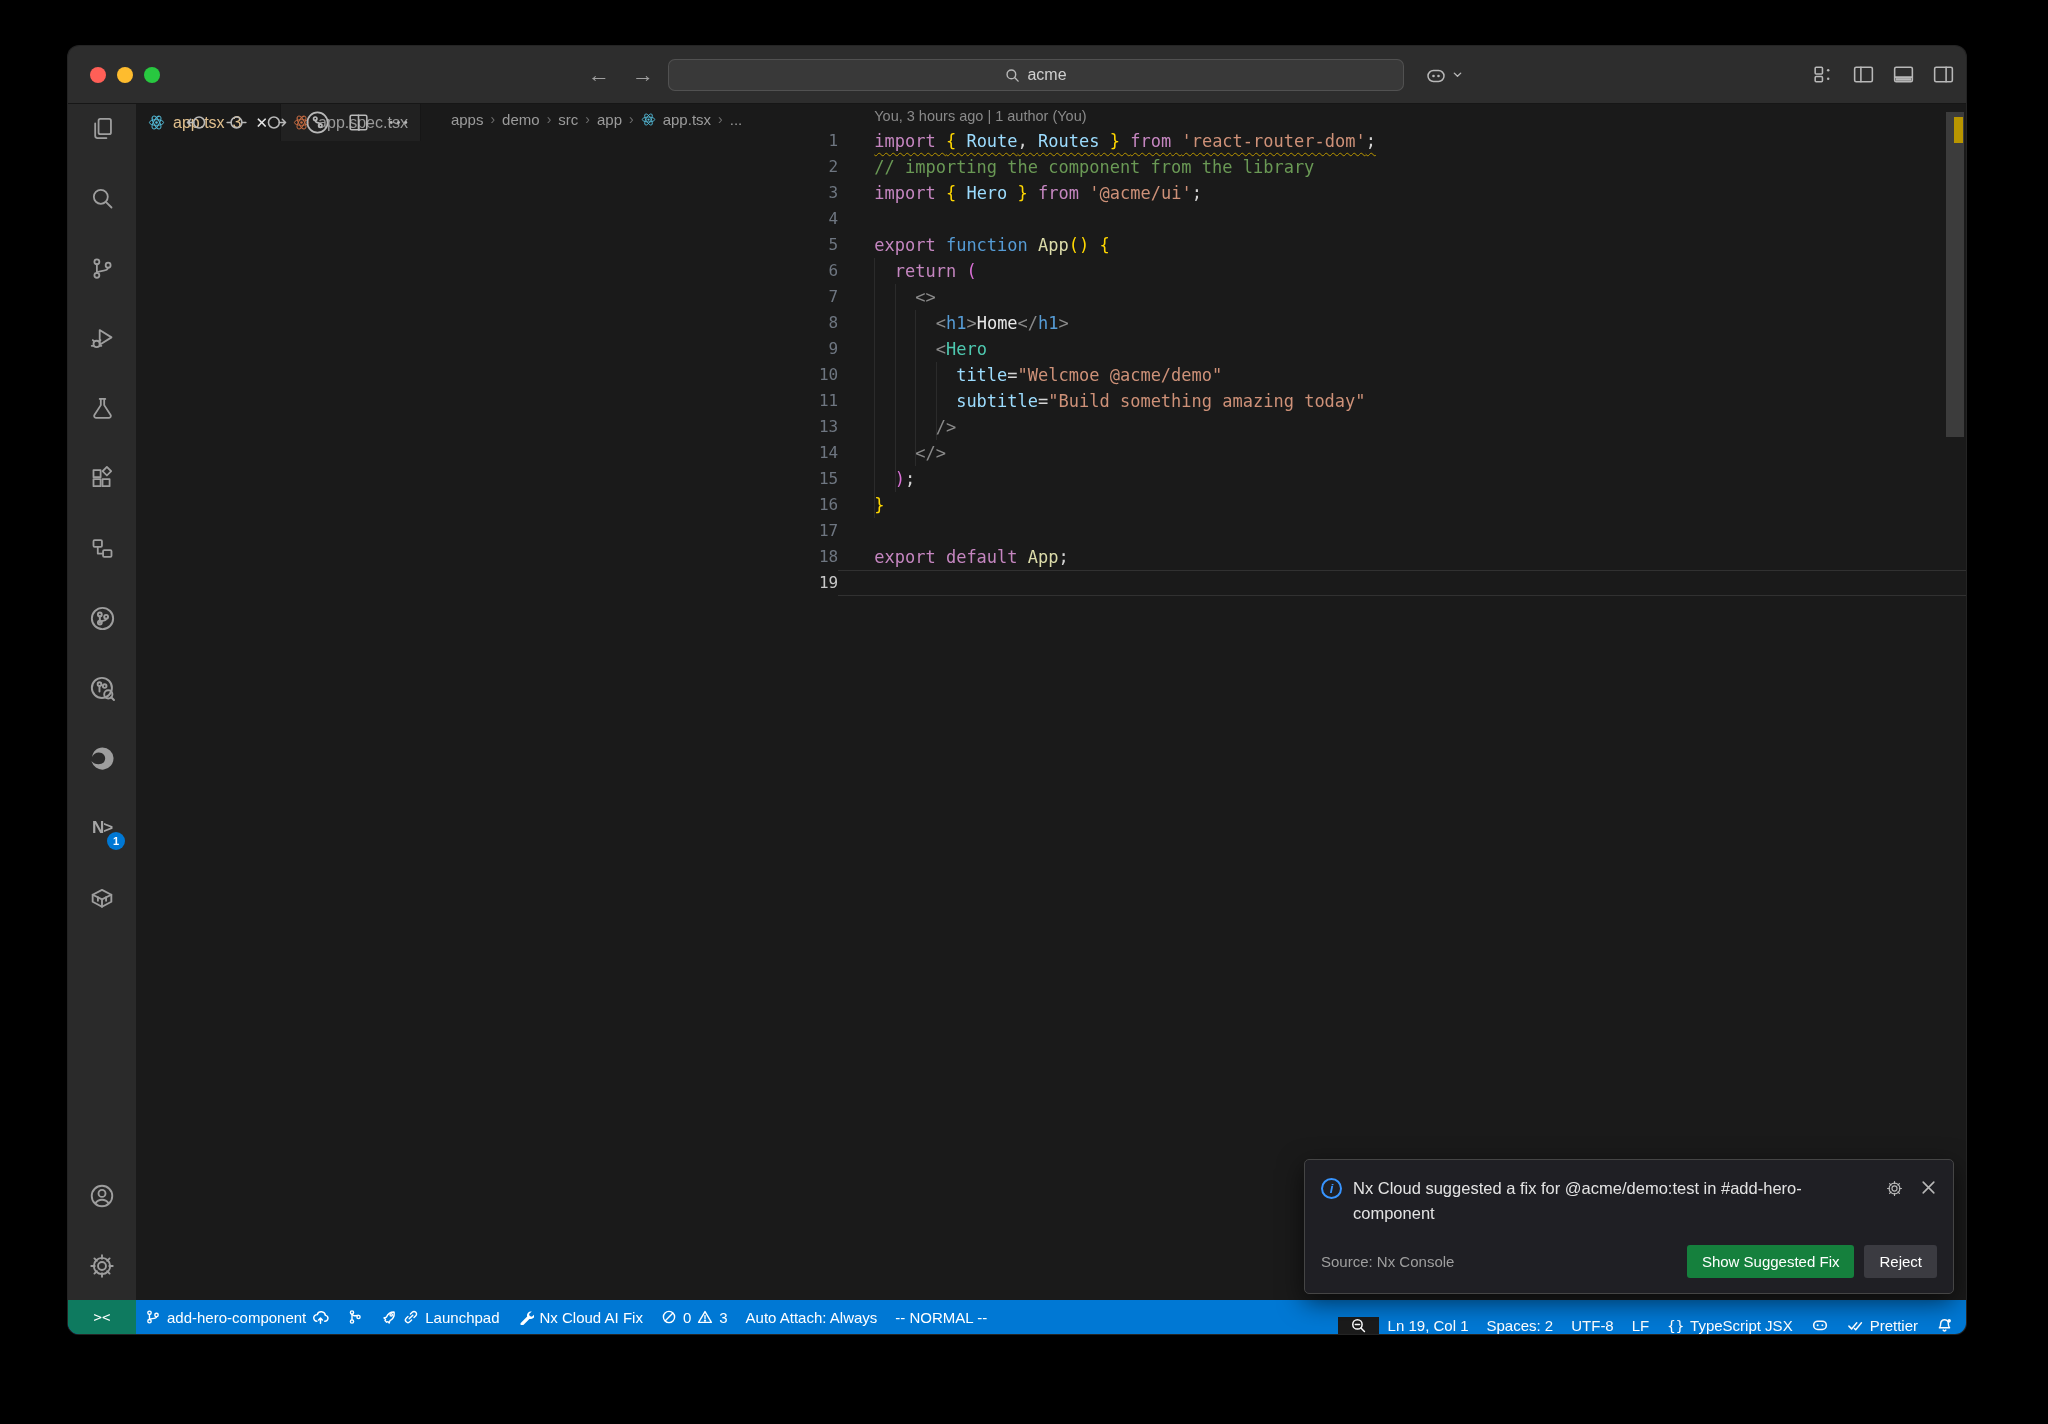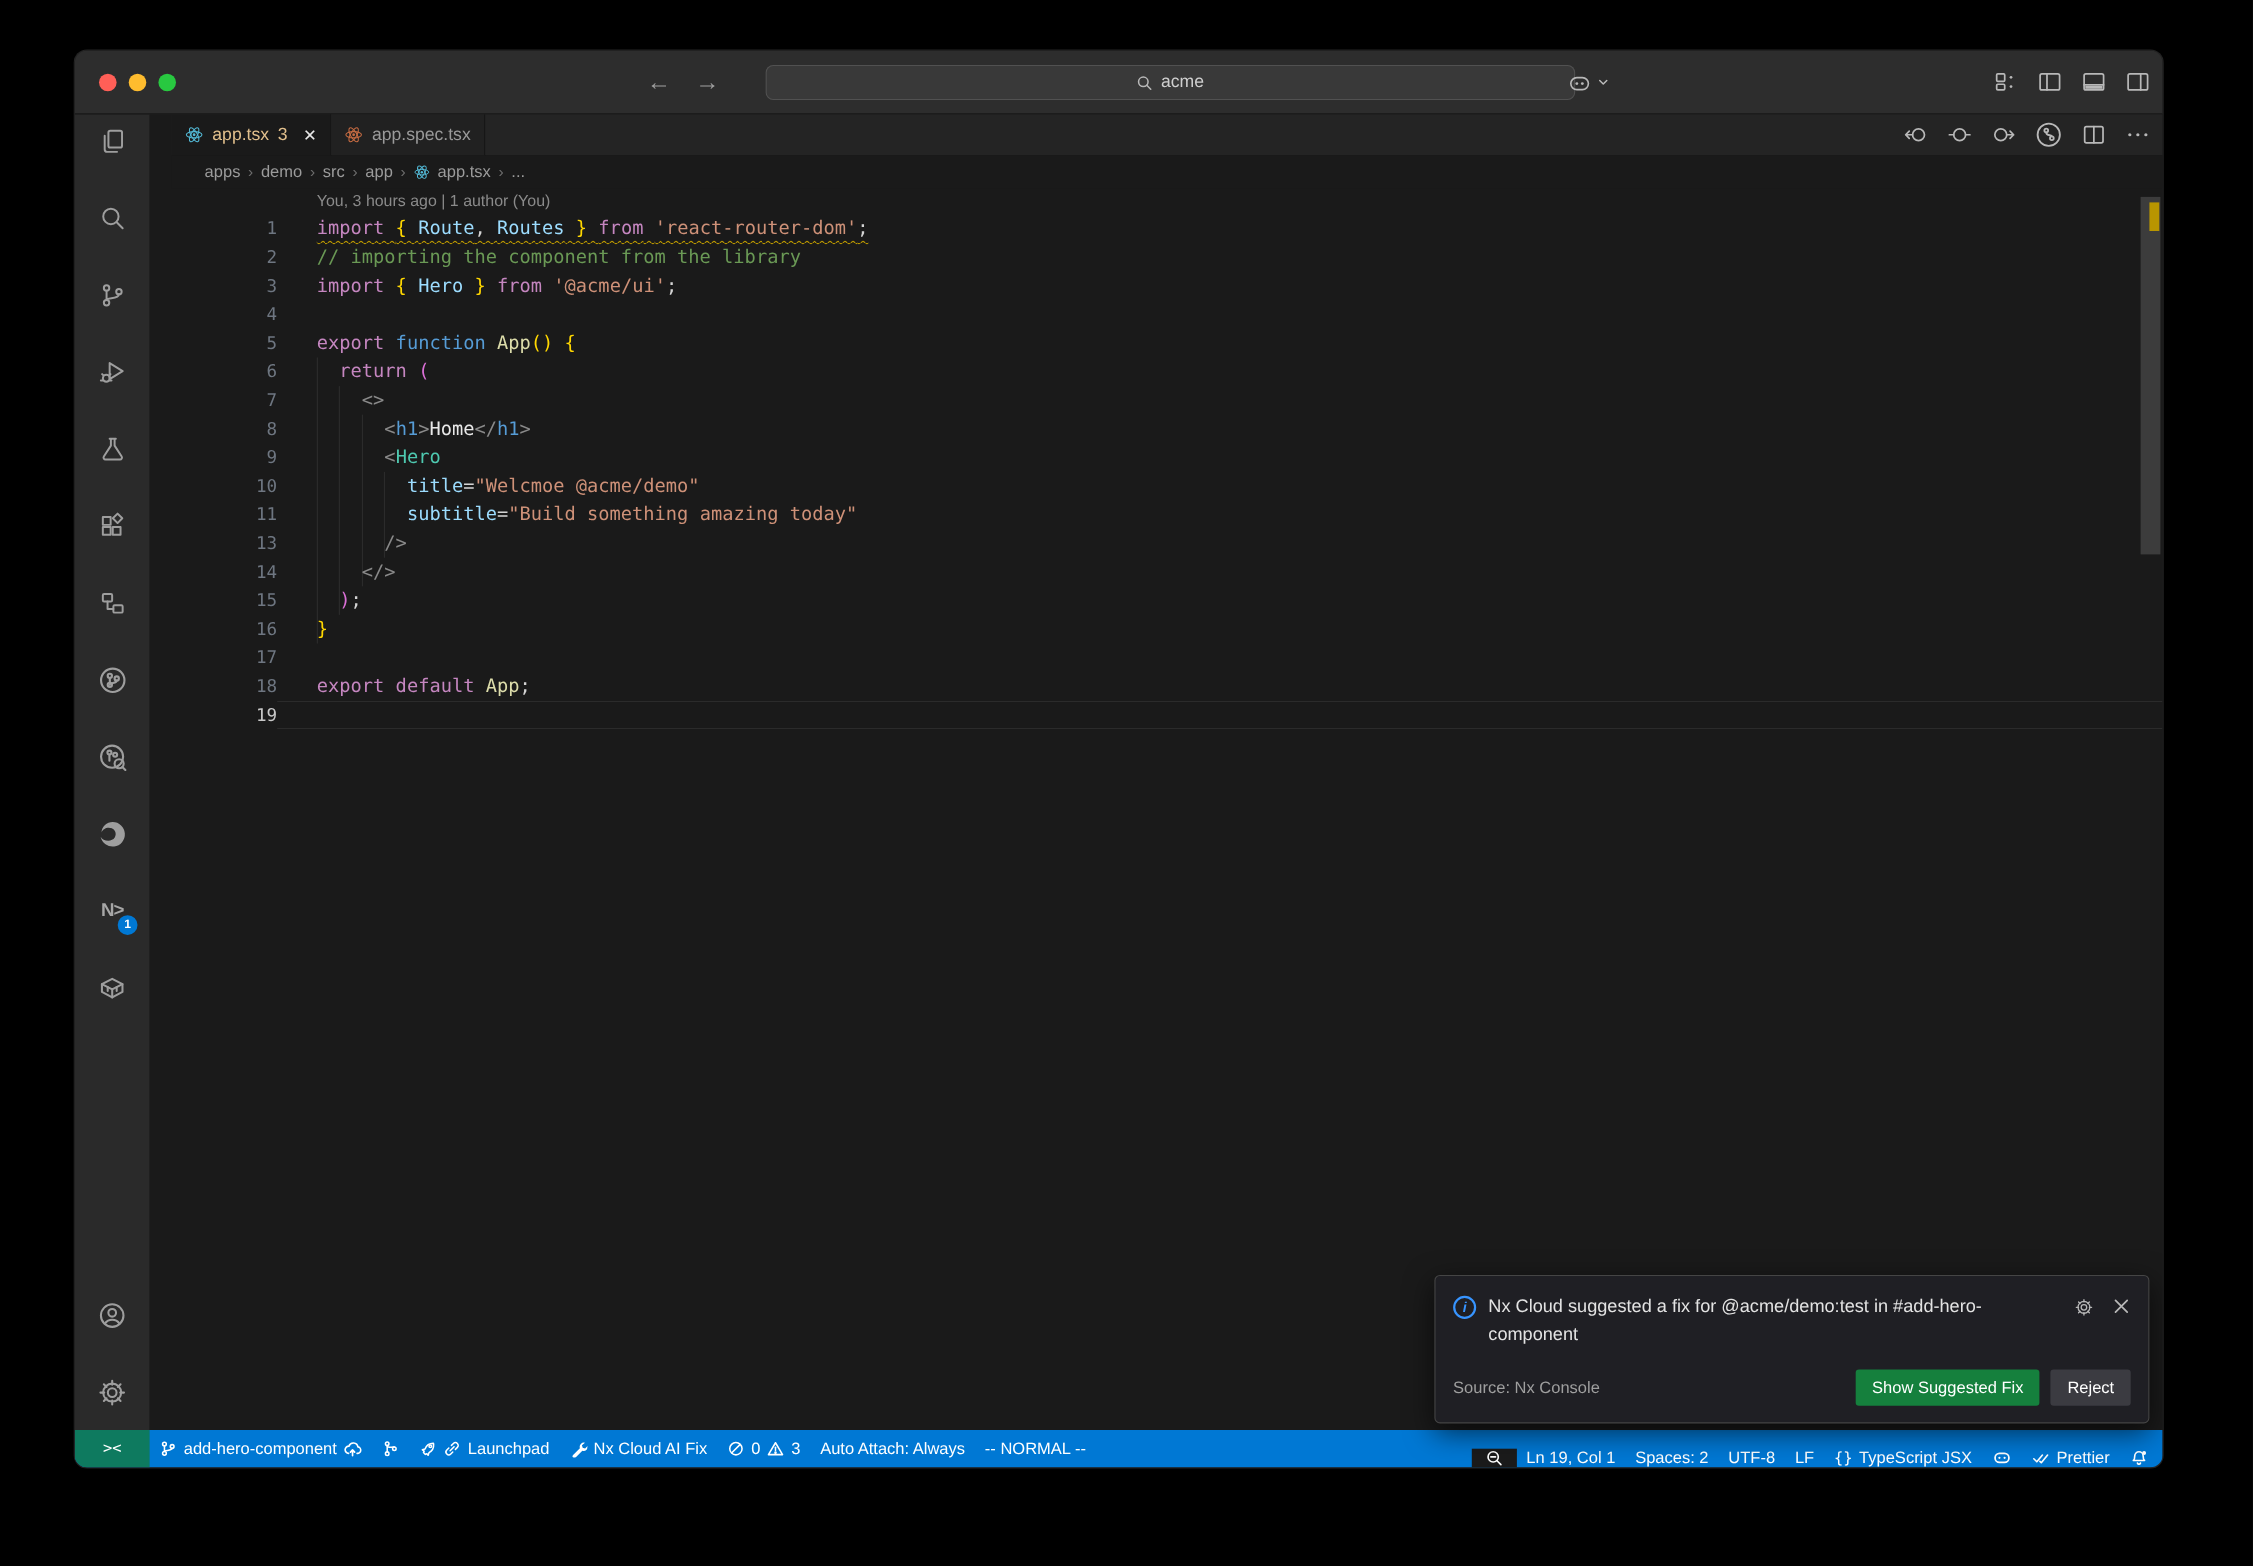--- a/index.html
+++ b/index.html
@@ -12,21 +12,21 @@
             box-shadow:0 0 0 1px rgba(255,255,255,.14), 0 18px 60px rgba(0,0,0,.7);
             display:flex; flex-direction:column; }
 
   
   .titlebar { height:58px; background:#2d2d2d; border-bottom:1px solid #161616;
               display:flex; align-items:center; position:relative; flex:0 0 auto; }
   .traffic { display:flex; gap:11px; margin-left:22px; }
   .tl { width:16px; height:16px; border-radius:50%; }
   .tl.red{ background:#ff5f57; } .tl.yellow{ background:#febc2e; } .tl.green{ background:#28c840; }
   .nav-arrows { position:absolute; left:520px; display:flex; gap:22px; color:#9f9f9f; font-size:22px; }
-  .searchbox { position:absolute; left:628px; top:13px; width:736px; height:32px;
+  .searchbox { position:absolute; left:600px; top:13px; width:736px; height:32px;
                background:rgba(255,255,255,.06); border:1px solid rgba(255,255,255,.12);
                border-radius:7px; display:flex; align-items:center; justify-content:center;
                color:#cfcfcf; font-size:16px; gap:7px; }
   .copilot-menu { position:absolute; left:1356px; display:flex; align-items:center; gap:4px; color:#c0c0c0; }
   .tb-actions { position:absolute; right:10px; display:flex; gap:15px; align-items:center; }
   .tb-actions svg, .ed-actions svg { display:block; }
 
   
   .main { flex:1; display:flex; min-height:0; }
 
@@ -36,21 +36,21 @@
   .ab-item { width:40px; height:40px; margin-bottom:30px; display:flex; align-items:center;
              justify-content:center; position:relative; cursor:pointer; }
   .ab-bottom { margin-top:auto; display:flex; flex-direction:column; align-items:center; padding-bottom:14px; }
   .ab-bottom .ab-item { margin-bottom:30px; } .ab-bottom .ab-item:last-child{ margin-bottom:0; }
   .nx-text { font-weight:800; font-size:17px; color:#a6a6a6; letter-spacing:-1px; }
   .nx-badge { position:absolute; right:-3px; bottom:-2px; width:18px; height:18px; border-radius:50%;
               background:#0078d4; color:#fff; font-size:11px; font-weight:700;
               display:flex; align-items:center; justify-content:center; }
 
   
-  .editor-col { flex:1; display:flex; flex-direction:column; min-width:0; background:#1a1a1a;padding-left:20px; }
+  .editor-col { flex:1; display:flex; flex-direction:row; min-width:0; background:#1a1a1a; }
 
   .tabstrip { height:37px; background:#242424; display:flex; position:relative; flex:0 0 auto; }
   .tab { display:flex; align-items:center; gap:8px; padding:0 12px; font-size:16px;
          border-right:1px solid #161616; cursor:pointer; }
   .tab.active { background:#1a1a1a; color:#e2c08d; }
   .tab.inactive { background:#212121; color:#9a9a9a; }
   .tab .badge { color:#e2c08d; }
   .tab .close { color:#e8e8e8; font-size:15px; margin-left:6px; }
   .ed-actions { position:absolute; right:10px; top:0; bottom:0; display:flex; gap:15px; align-items:center; }
 

